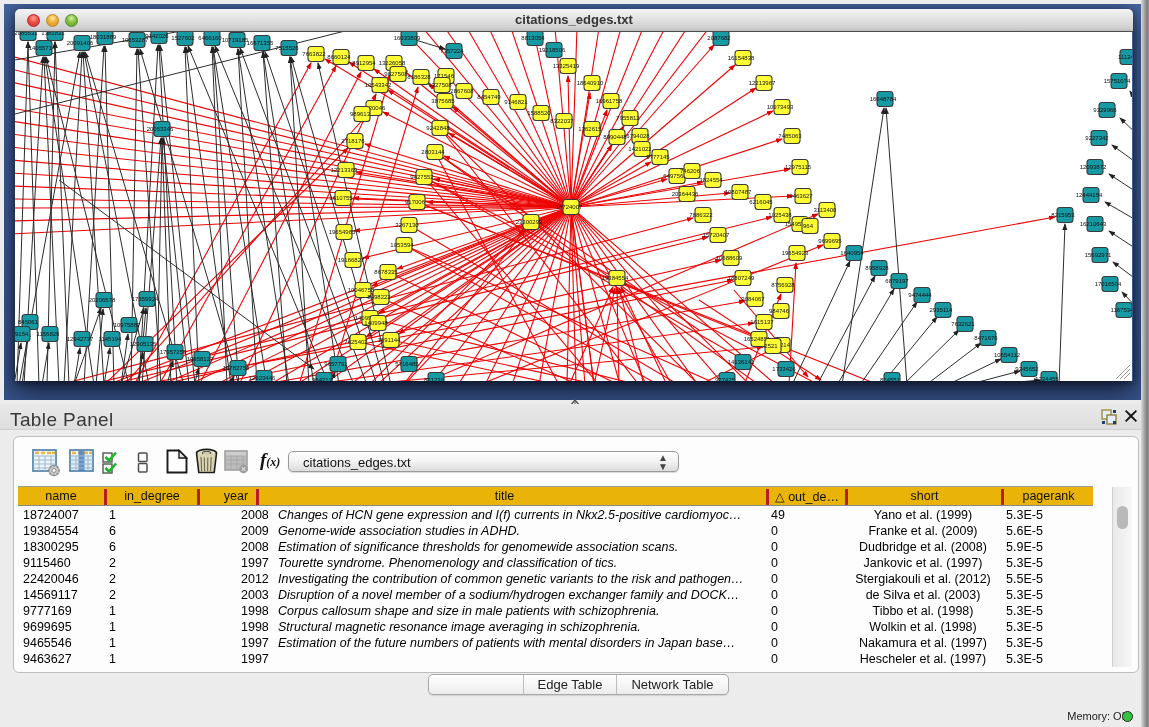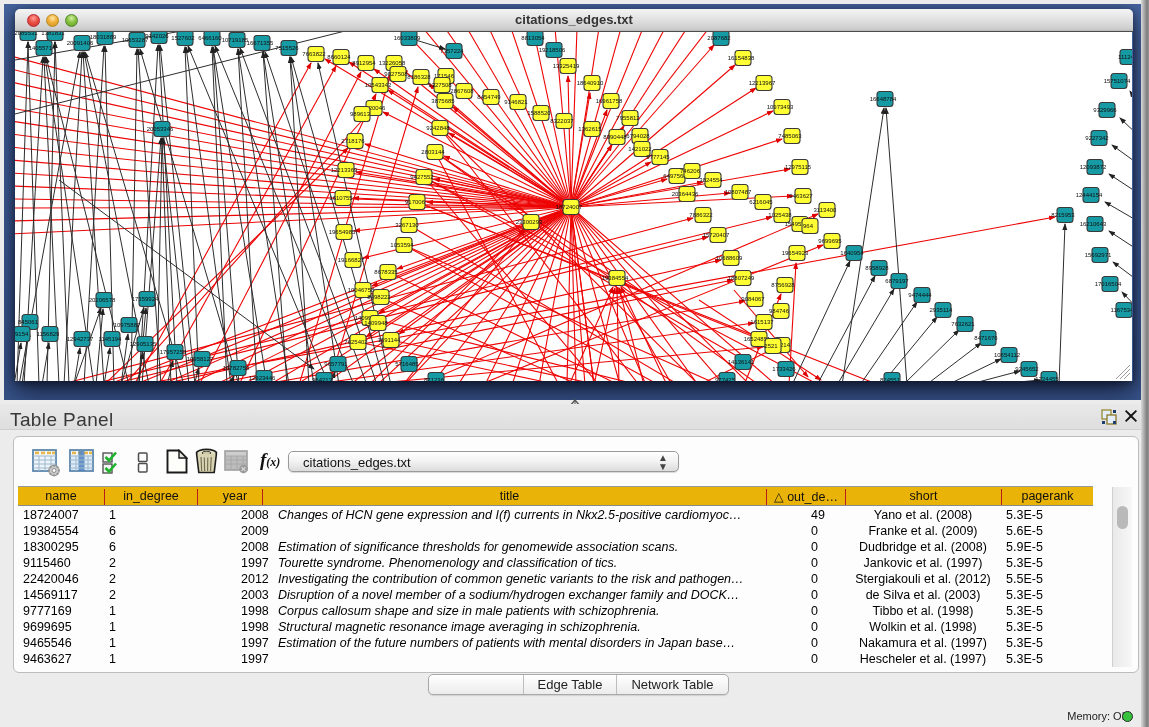--- a/index.html
+++ b/index.html
@@ -36,30 +36,30 @@
 #combo { position:absolute; left:288px; top:451px; width:391px; height:21px;
   border:1px solid #9a9a9a; border-radius:5px;
   background:linear-gradient(180deg,#ffffff 0%,#f2f2f2 50%,#dcdcdc 100%);
   box-shadow:0 1px 1px rgba(0,0,0,.15); }
 #combo .txt { position:absolute; left:14px; top:3px; font-size:13px; color:#111; }
 #combo .arr { position:absolute; right:10px; top:1px; font-size:10px; color:#444; line-height:9px; }
 
 #thead { position:absolute; left:18px; top:486px; width:1075px; height:20px;
   background:#eab308; border-top:1px solid #999; border-bottom:1px solid #8a8a8a; }
 #thead .th { position:absolute; top:2px; height:16px; font-size:12.5px; color:#111;
-  text-align:center; border-left:1px solid #b91c1c; }
+  text-align:center; border-left:3px solid #b91c1c; }
 #tbody { position:absolute; left:18px; top:507px; width:1075px; height:160px;
   font-size:12.5px; color:#000; }
 .tr { position:relative; height:16px; }
 .c { position:absolute; top:0; height:16px; line-height:16px; white-space:nowrap; overflow:hidden; }
 .c1 { left:5px;  width:80px; }
 .c2 { left:91px; width:80px; }
 .c3 { left:187px;width:60px;margin-left:36px; }
 .c4 { left:260px;width:488px;font-style:italic; }
-.c5 { left:753px;width:70px;margin-left:40px; }
+.c5 { left:753px;width:70px; }
 .c6 { left:827px;width:156px; text-align:center; }
 .c7 { left:988px;width:90px; }
 
 #vscroll { position:absolute; left:1112px; top:487px; width:20px; height:180px;
   background:linear-gradient(90deg,#e9e9e9,#f7f7f7); border-left:1px solid #d0d0d0; }
 #vthumb { position:absolute; left:4px; top:19px; width:11px; height:23px;
   background:#b9b9b9; border-radius:6px; }
 
 #tabs { position:absolute; left:428px; top:674px; height:21px; display:flex;
   border:1px solid #a9a9a9; border-radius:5px; overflow:hidden;
@@ -722,39 +722,40 @@
     <div class="ico" style="left:247px;top:8px;font-family:'Liberation Serif',serif;font-style:italic;font-size:19px;line-height:17px;color:#111;"><b>f</b><b style="font-size:12px">(x)</b></div>
   </div>
   <div id="combo">
       <div class="txt">citations_edges.txt</div>
     <div class="arr">▲<br>▼</div>
   </div>
   <div id="thead">
     <div class="th" style="left:0;width:86px;border-left:none">name</div>
     <div class="th" style="left:86px;width:93px">in_degree</div>
     <div class="th" style="left:179px;width:75px">year</div>
-    <div class="th" style="left:244px;width:494px">title</div>
+    <div class="th" style="left:238px;width:494px">title</div>
     <div class="th" style="left:748px;width:79px">△ out_de…</div>
     <div class="th" style="left:827px;width:156px">short</div>
     <div class="th" style="left:983px;width:92px">pagerank</div>
   </div>
   <div id="tbody">
 <div class="tr">
 <div class="c c1">18724007</div>
         <div class="c c2">1</div>
         <div class="c c3">2008</div>
 <div class="c c4">Changes of HCN gene expression and I(f) currents in Nkx2.5-positive cardiomyoc…</div>
         <div class="c c5">49</div>
-        <div class="c c6">Yano et al. (2008)</div>
+        <div class="c c6">Yano et al. (1999)</div>
 <div class="c c7">5.3E-5</div>
       </div>
 <div class="tr">
 <div class="c c1">19384554</div>
         <div class="c c2">6</div>
         <div class="c c3">2009</div>
+<div class="c c4">Genome-wide association studies in ADHD.</div>
         <div class="c c5">0</div>
         <div class="c c6">Franke et al. (2009)</div>
 <div class="c c7">5.6E-5</div>
       </div>
 <div class="tr">
 <div class="c c1">18300295</div>
         <div class="c c2">6</div>
         <div class="c c3">2008</div>
 <div class="c c4">Estimation of significance thresholds for genomewide association scans.</div>
         <div class="c c5">0</div>

